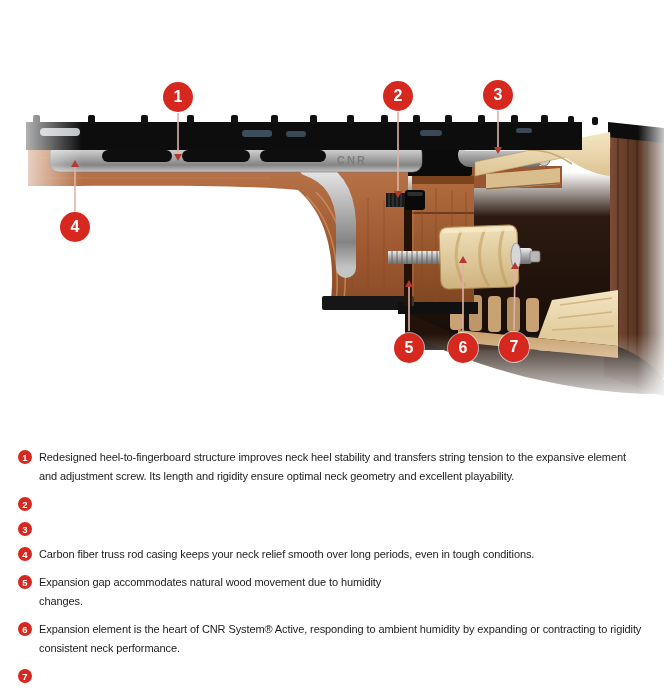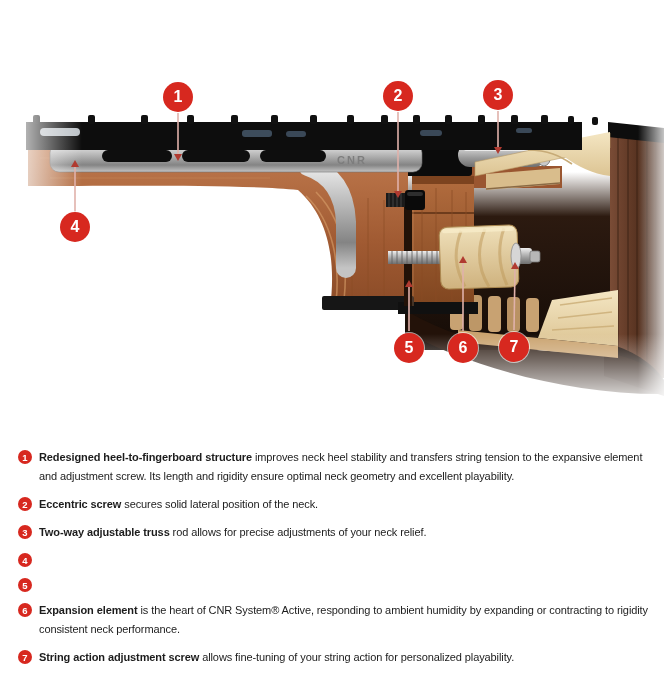--- a/index.html
+++ b/index.html
@@ -9,21 +9,21 @@
   .stage svg{display:block;}
   .badge{position:absolute;width:30px;height:30px;border-radius:50%;
           background:#d7281f;color:#fff;display:flex;align-items:center;justify-content:center;
           font-size:16px;font-weight:700;box-shadow:0 0 0 1px rgba(255,255,255,.6);}
   .legend{position:absolute;left:18px;top:448px;width:648px;color:#1c1c1c;}
   .item{display:flex;gap:7px;margin-bottom:9px;}
   .bullet{flex:0 0 14px;width:14px;height:14px;margin-top:2px;border-radius:50%;
           background:#d7281f;color:#fff;font-size:9.5px;font-weight:700;
           display:flex;align-items:center;justify-content:center;}
   .itext{margin:0;font-size:11px;line-height:19px;letter-spacing:-0.1px;}
-  .itext b{font-weight:700;}
+  .itext b{font-weight:400;}
   .itext .rest{white-space:pre-line;}
 </style>
 </head>
 <body>
 
 <div class="stage">
 <svg width="672" height="430" viewBox="0 0 672 430" xmlns="http://www.w3.org/2000/svg">
   <defs>
     <linearGradient id="gMetal" x1="0" y1="0" x2="0" y2="1">
       <stop offset="0" stop-color="#ececec"></stop>
@@ -250,34 +250,34 @@
 </div>
 
 <div class="legend">
   <div class="item">
     <span class="bullet">1</span>
     <p class="itext"><b>Redesigned heel-to-fingerboard structure</b><span class="rest"> improves neck heel stability and transfers string tension to the expansive element
 and adjustment screw. Its length and rigidity ensure optimal neck geometry and excellent playability.</span></p>
   </div>
   <div class="item">
     <span class="bullet">2</span>
-    <p class="itext"><b>Eccentric screw</b><span class="rest"> secures solid lateral position of the neck.</span></p>
   </div>
   <div class="item">
     <span class="bullet">3</span>
-    <p class="itext"><b>Two-way adjustable truss</b><span class="rest"> rod allows for precise adjustments of your neck relief.</span></p>
   </div>
   <div class="item">
     <span class="bullet">4</span>
+    <p class="itext"><b>Carbon fiber truss rod casing</b><span class="rest"> keeps your neck relief smooth over long periods, even in tough conditions.</span></p>
   </div>
   <div class="item">
     <span class="bullet">5</span>
+    <p class="itext"><b>Expansion gap</b><span class="rest"> accommodates natural wood movement due to humidity
+changes.</span></p>
   </div>
   <div class="item">
     <span class="bullet">6</span>
     <p class="itext"><b>Expansion element</b><span class="rest"> is the heart of CNR System® Active, responding to ambient humidity by expanding or contracting to rigidity
 consistent neck performance.</span></p>
   </div>
   <div class="item">
     <span class="bullet">7</span>
-    <p class="itext"><b>String action adjustment screw</b><span class="rest"> allows fine-tuning of your string action for personalized playability.</span></p>
   </div>
 </div>
 
 </body></html>

